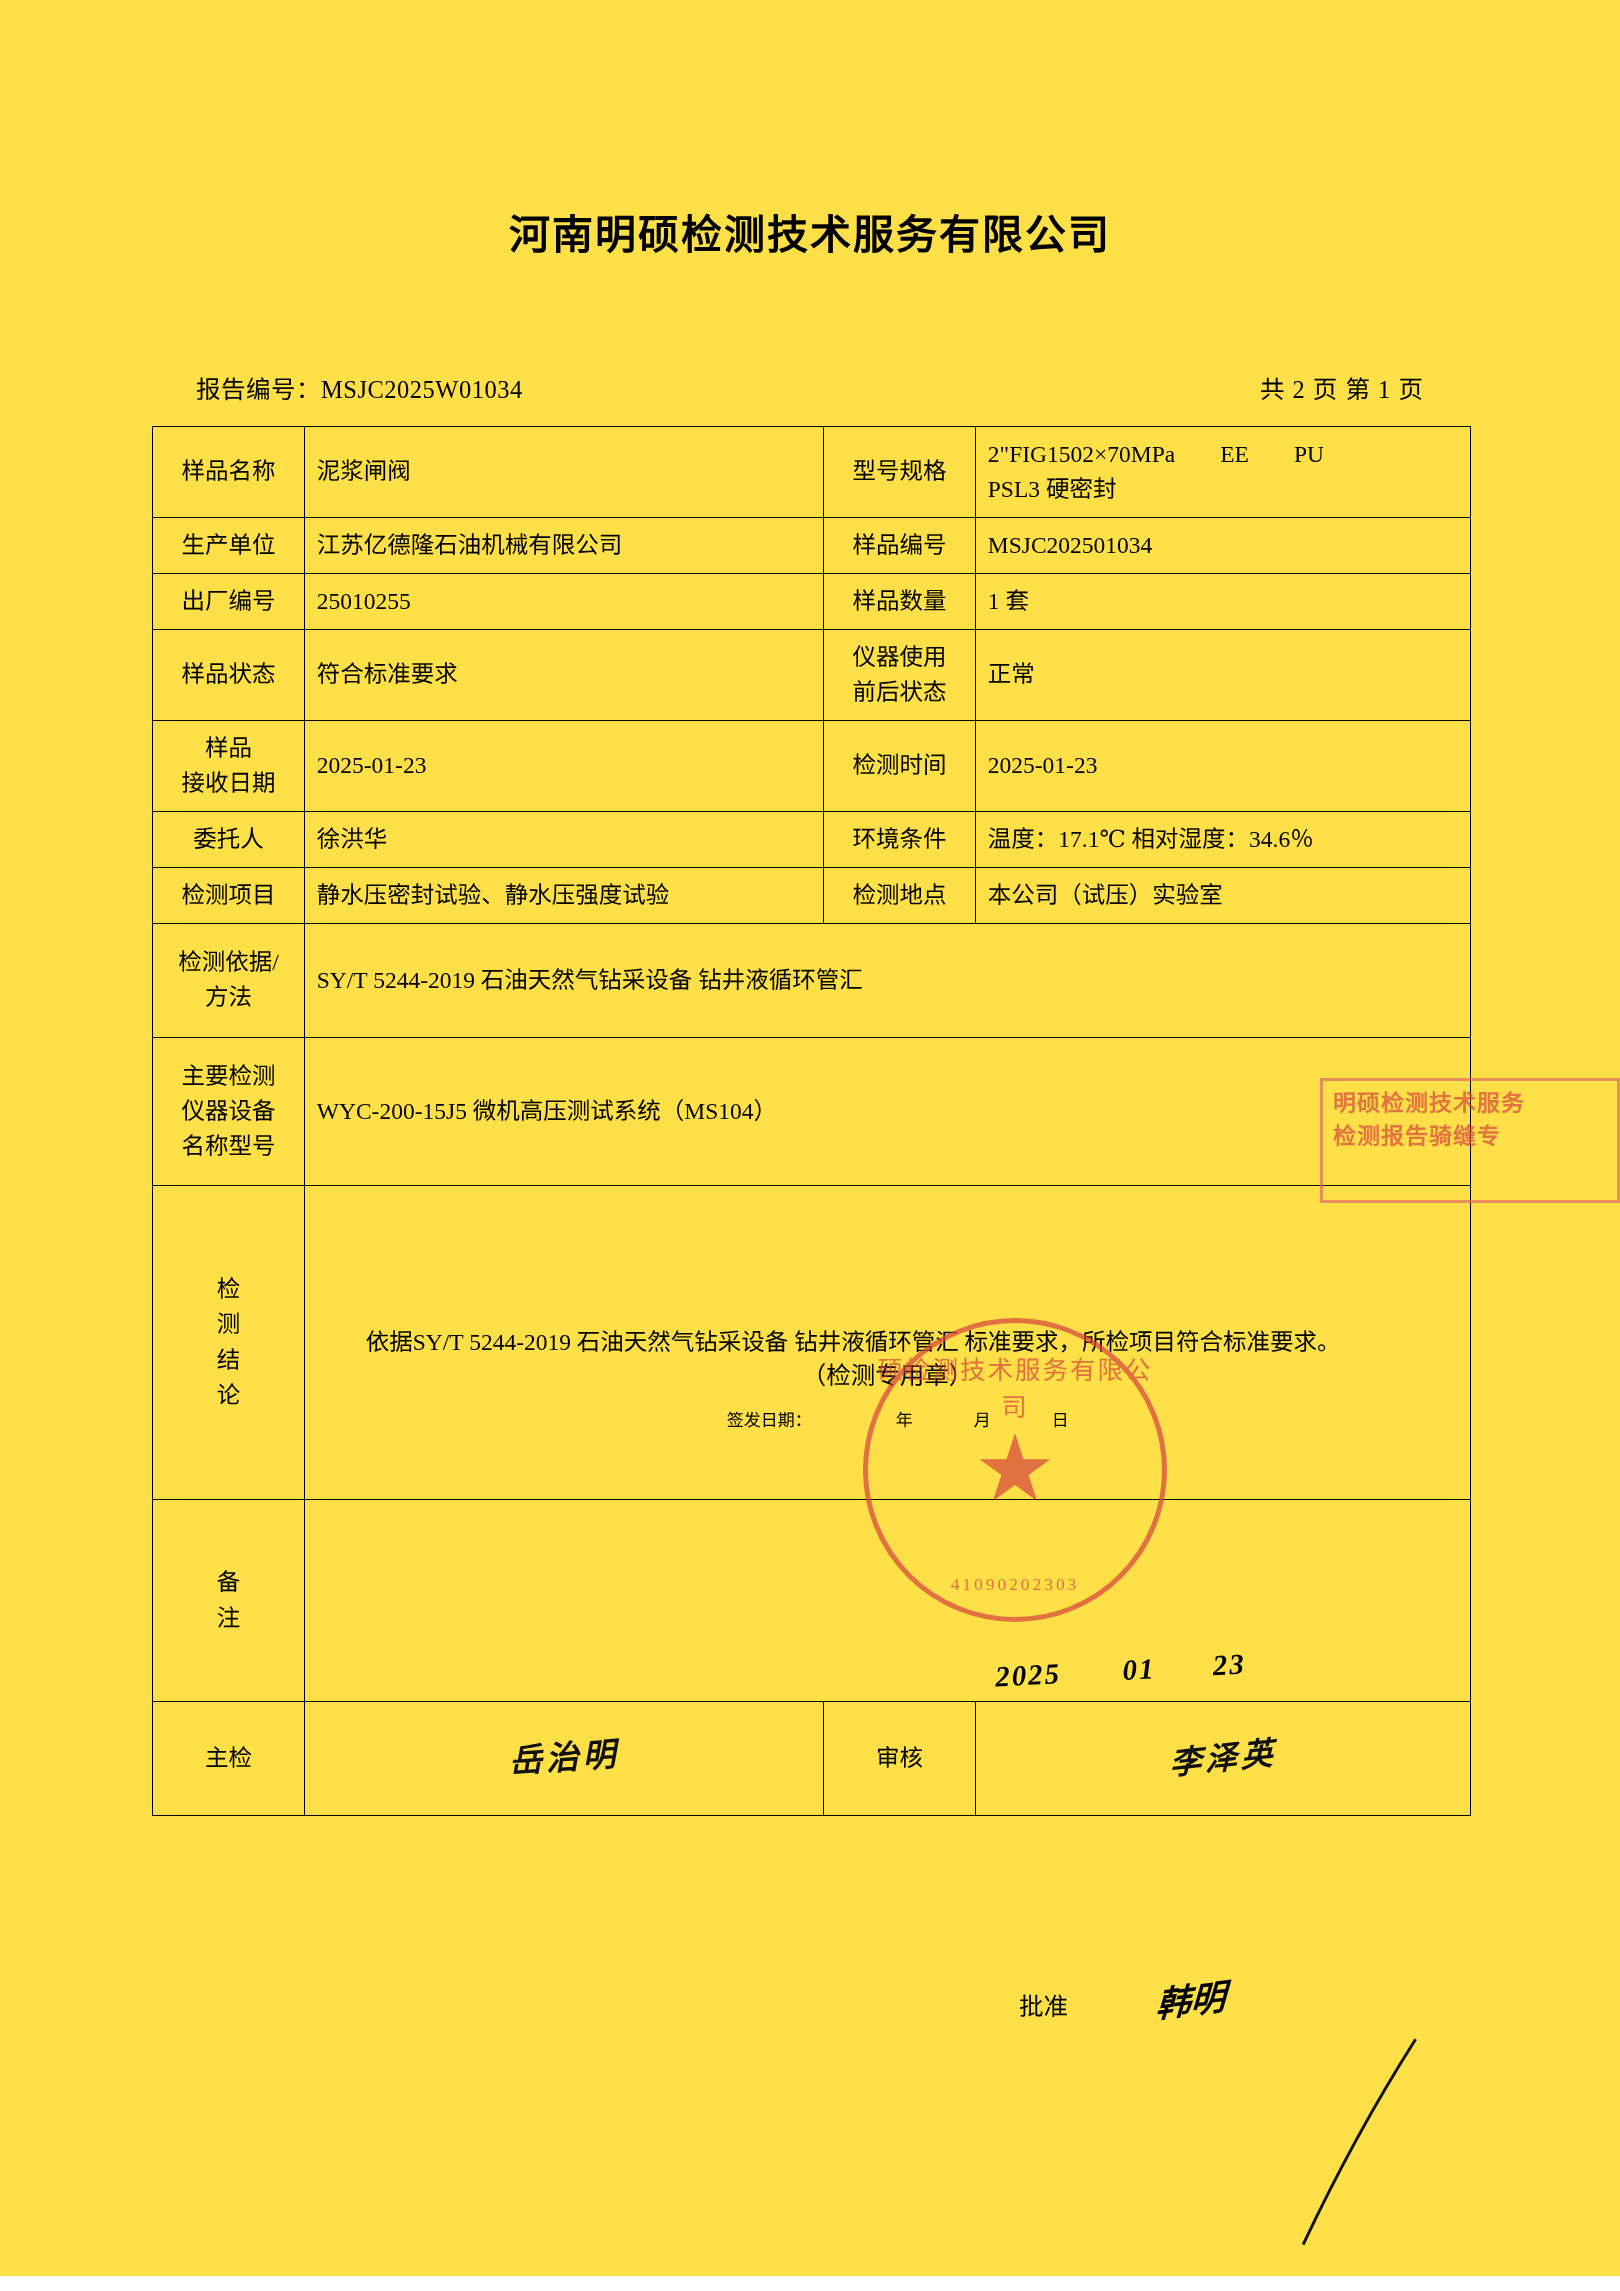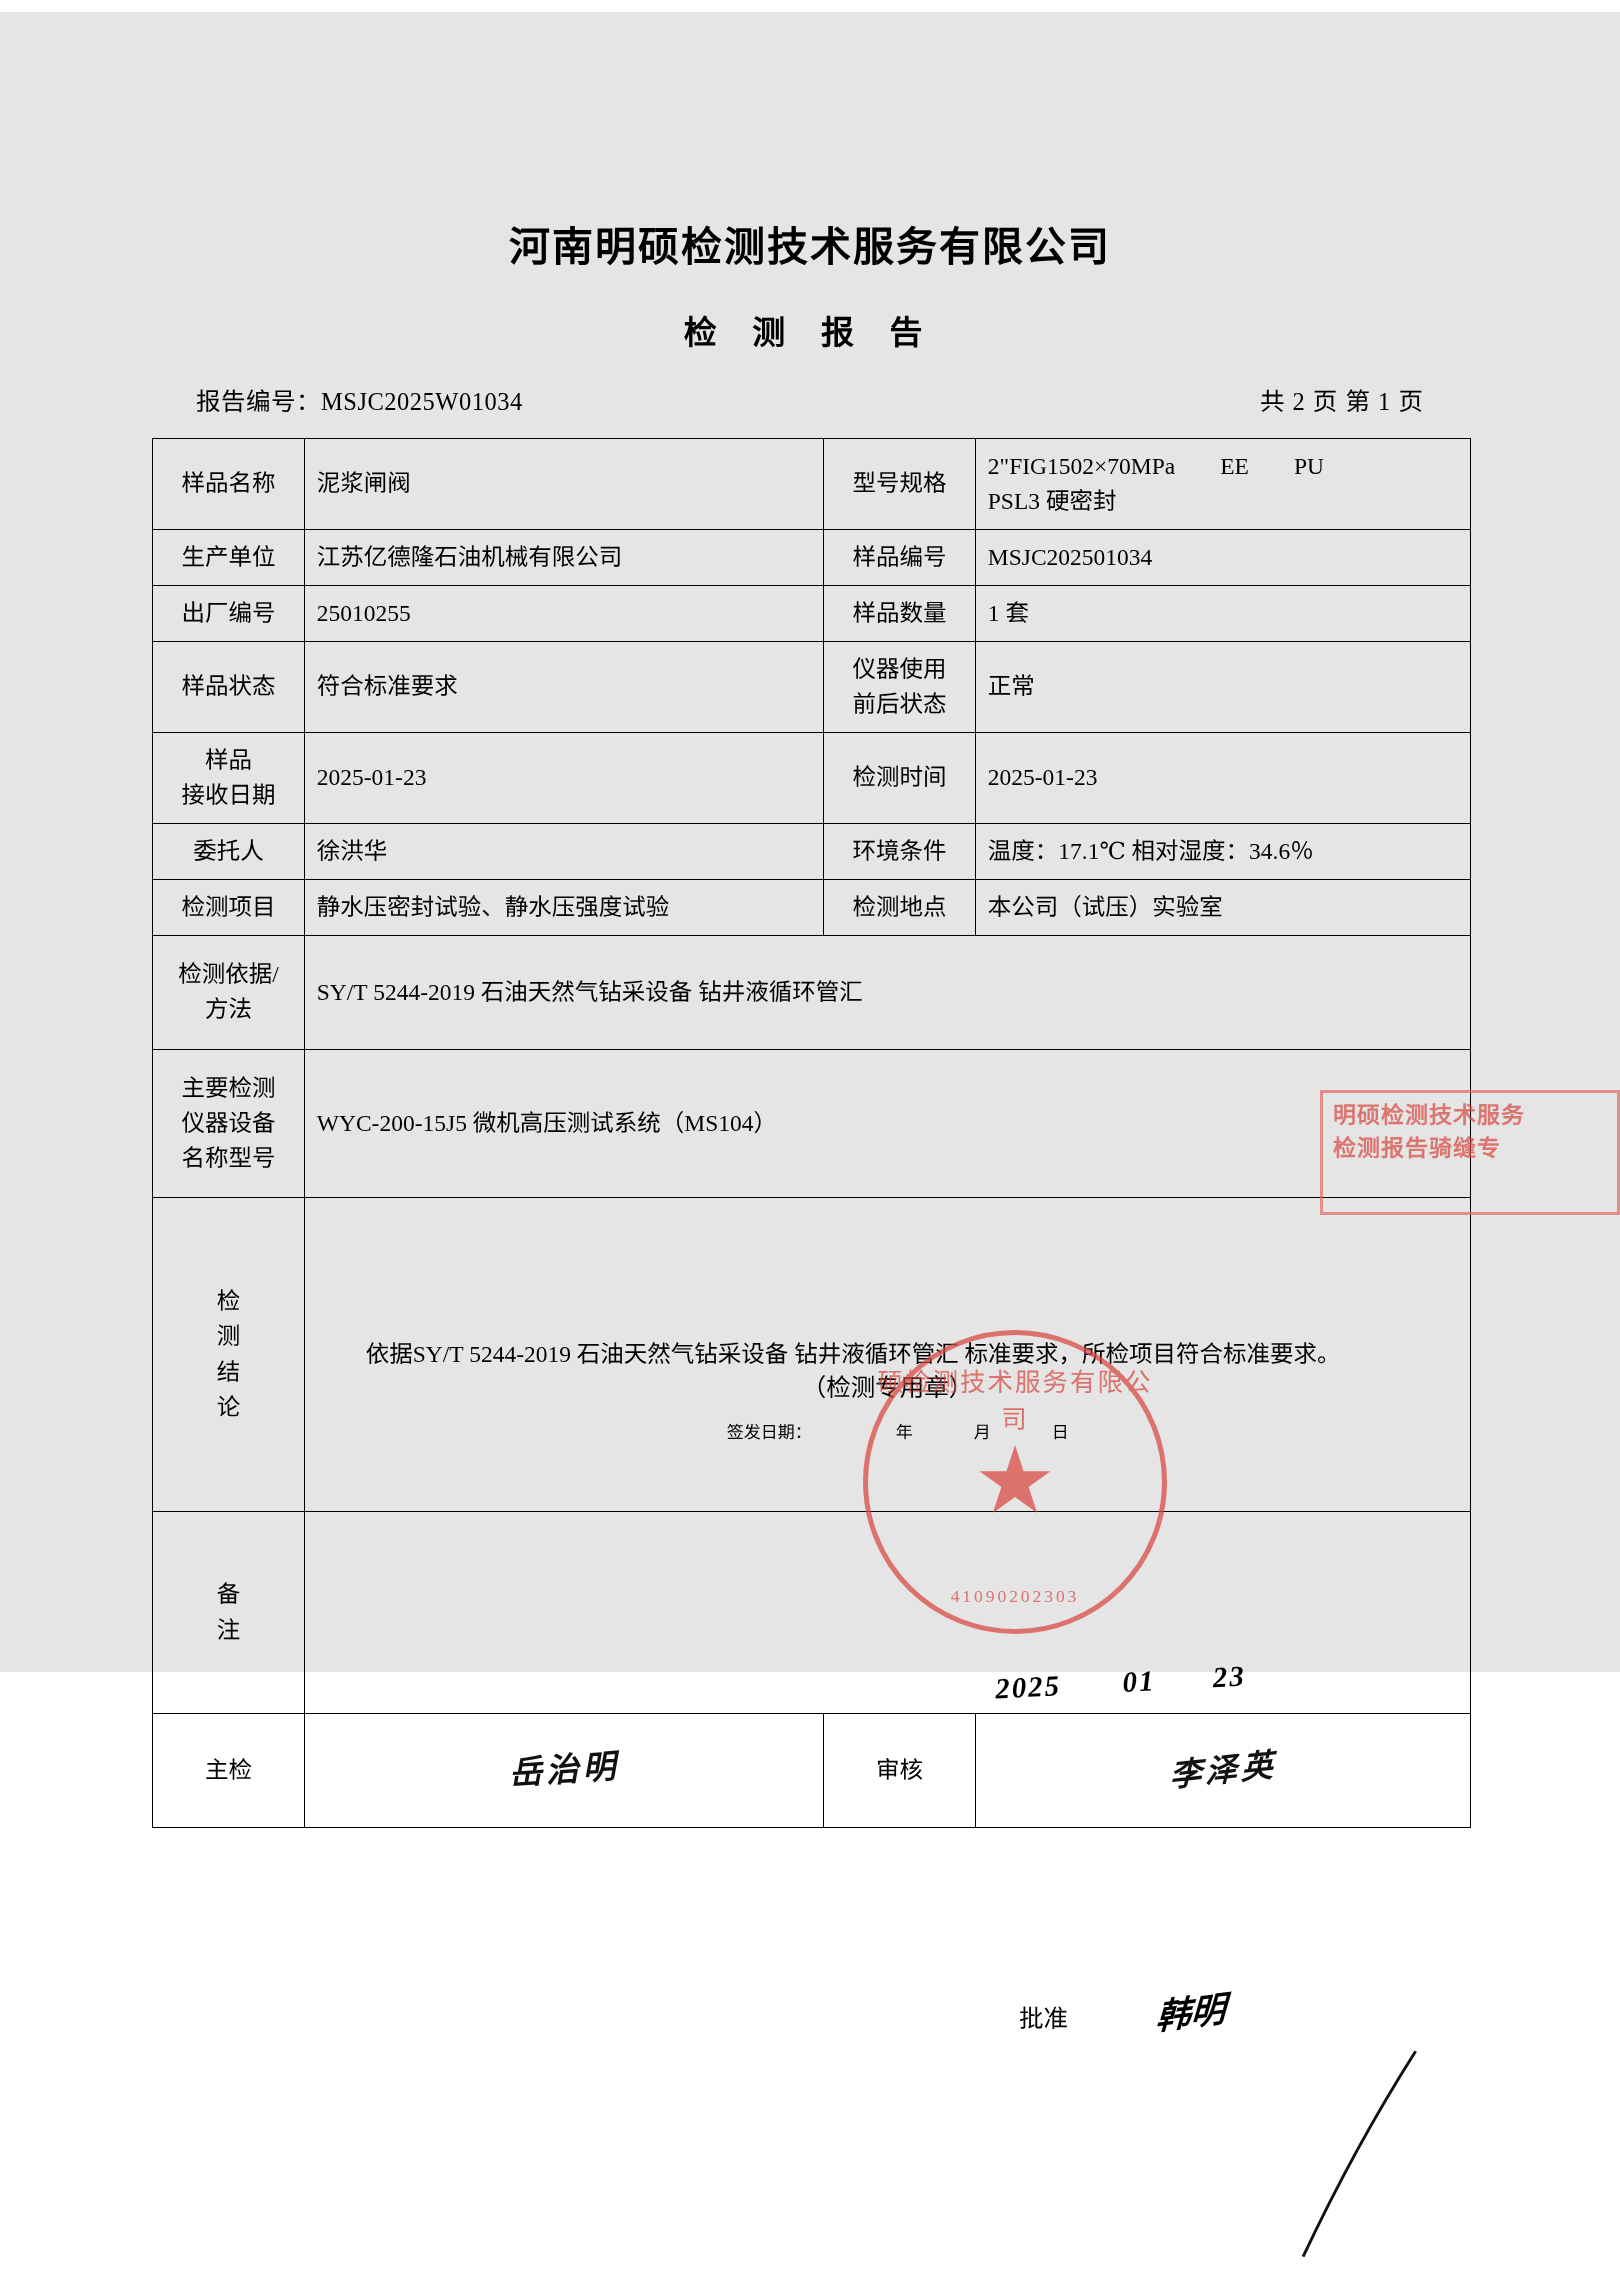--- a/index.html
+++ b/index.html
@@ -10,24 +10,24 @@
   body {
     width: 1620px;
     height: 2292px;
     position: relative;
     font-family: "Liberation Serif", "DejaVu Serif", serif;
     color: #000;
     overflow: hidden;
   }
   .page {
     position: absolute;
-    left: 0; top: 12px;
+    left: 0; top: 0;
     width: 1620px;
-    height: 1660px;
-    background: #e5e5e5;
+    height: 2276px;
+    background: #fde047;
   }
   .doc-title {
     position: absolute;
     left: 0; top: 201px;
     width: 1620px;
     text-align: center;
     font-size: 41px;
     font-weight: bold;
     letter-spacing: 2px;
   }
@@ -219,21 +219,20 @@
     pointer-events: none;
   }
   .stamp-extra-line svg { display:block; }
 </style>
 </head>
 <body>
 
 <div class="page">
 
   <div class="doc-title">河南明硕检测技术服务有限公司</div>
-  <div class="doc-subtitle">检 测 报 告</div>
 
   <div class="report-no">
     <span>报告编号：</span><span>MSJC2025W01034</span>
   </div>
   <div class="page-count">共 2 页  第 1 页</div>
 
   <table class="main">
     <colgroup>
       <col style="width:152px">
       <col style="width:519px">

